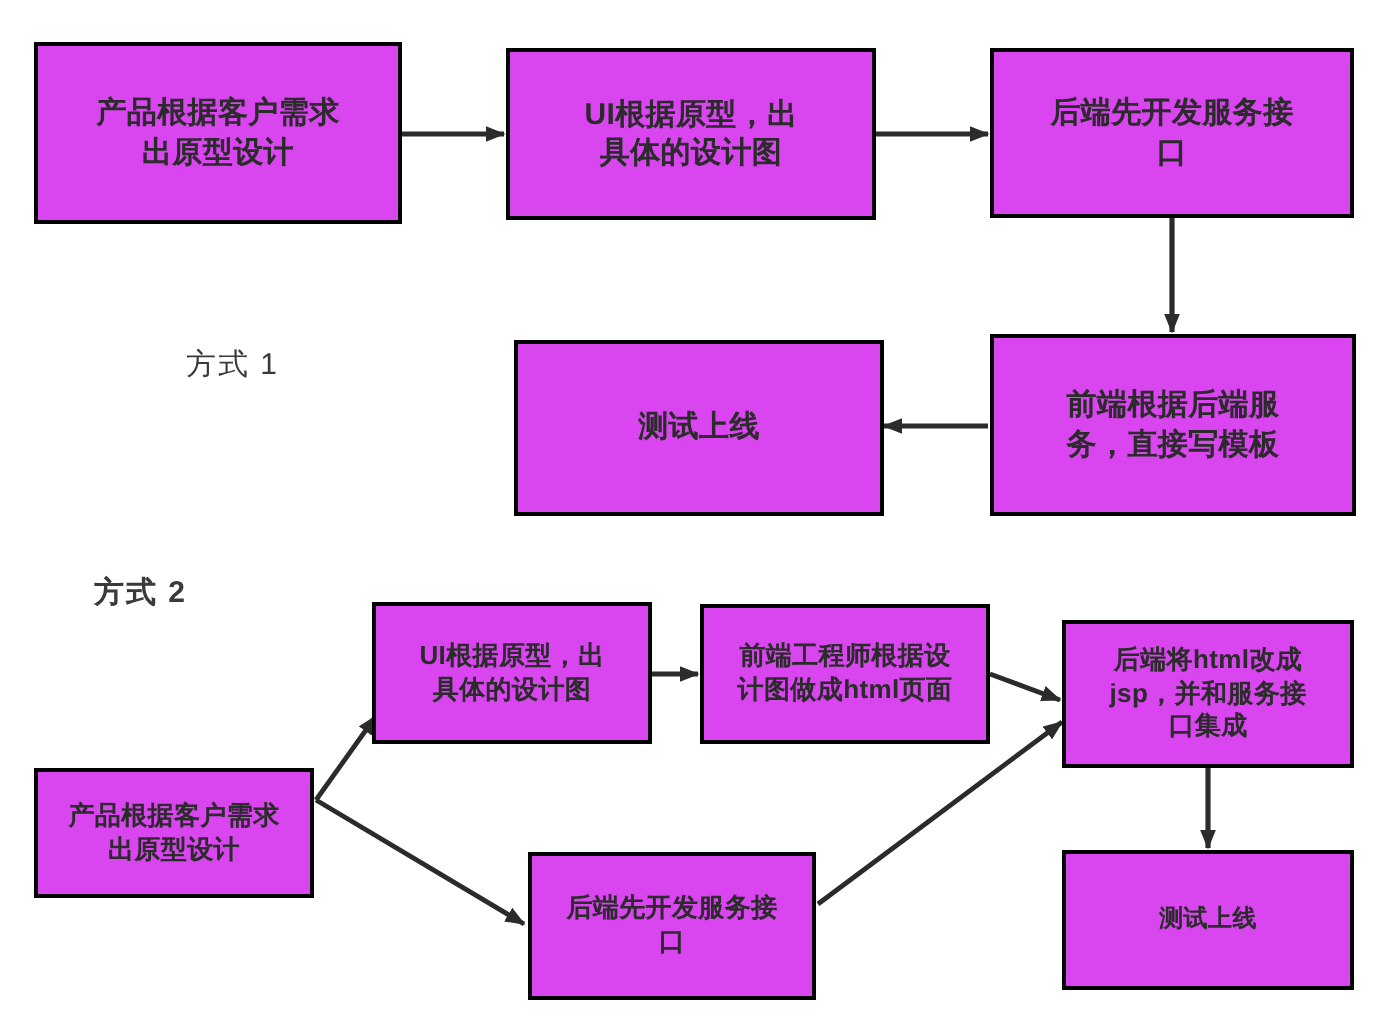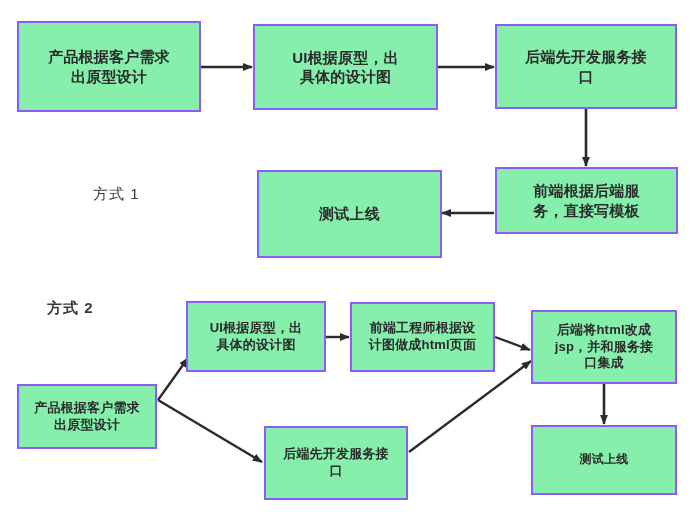--- a/index.html
+++ b/index.html
@@ -11,22 +11,22 @@
     position: relative;
     width: 700px;
     height: 516px;
     background: #ffffff;
     font-family: "Liberation Sans", "DejaVu Sans", sans-serif;
     overflow: hidden;
   }
   .node {
     position: absolute;
     box-sizing: border-box;
-    border: 2px solid #8b5cf6;
-    background: #86efac;
+    border: 2px solid #000000;
+    background: #d946ef;
     display: flex;
     align-items: center;
     justify-content: center;
     text-align: center;
     color: #2b2b2b;
     font-weight: bold;
     line-height: 1.28;
     letter-spacing: 0.2px;
     padding: 2px 6px;
     white-space: pre-line;
@@ -34,21 +34,20 @@
   .node.n1 { font-size: 15px; }
   .node.n2 { font-size: 13px; }
   .node.small { font-size: 12px; font-weight: bold; }
   .label {
     position: absolute;
     color: #3a3a3a;
     font-size: 15px;
     font-weight: normal;
     letter-spacing: 1px;
     white-space: nowrap;
-    margin-top: 12px;
   }
   svg.edges {
     position: absolute;
     left: 0;
     top: 0;
     width: 700px;
     height: 516px;
     pointer-events: none;
   }
 </style>
@@ -87,21 +86,21 @@
 
   <div class="node n1" style="left:17px; top:21px; width:184px; height:91px;">产品根据客户需求
 出原型设计</div>
 
   <div class="node n1" style="left:253px; top:24px; width:185px; height:86px;">UI根据原型，出
 具体的设计图</div>
 
   <div class="node n1" style="left:495px; top:24px; width:182px; height:85px;">后端先开发服务接
 口</div>
 
-  <div class="node n1" style="left:495px; top:167px; width:183px; height:67px;">前端根据后端服
+  <div class="node n1" style="left:495px; top:167px; width:183px; height:91px;">前端根据后端服
 务，直接写模板</div>
 
   <div class="node n1" style="left:257px; top:170px; width:185px; height:88px;">测试上线</div>
 
   <div class="label" style="left:93px; top:173px;">方式 1</div>
 
   <div class="label" style="left:47px; top:287px;font-weight:bold;">方式 2</div>
 
   <div class="node n2" style="left:186px; top:301px; width:140px; height:71px;">UI根据原型，出
 具体的设计图</div>

